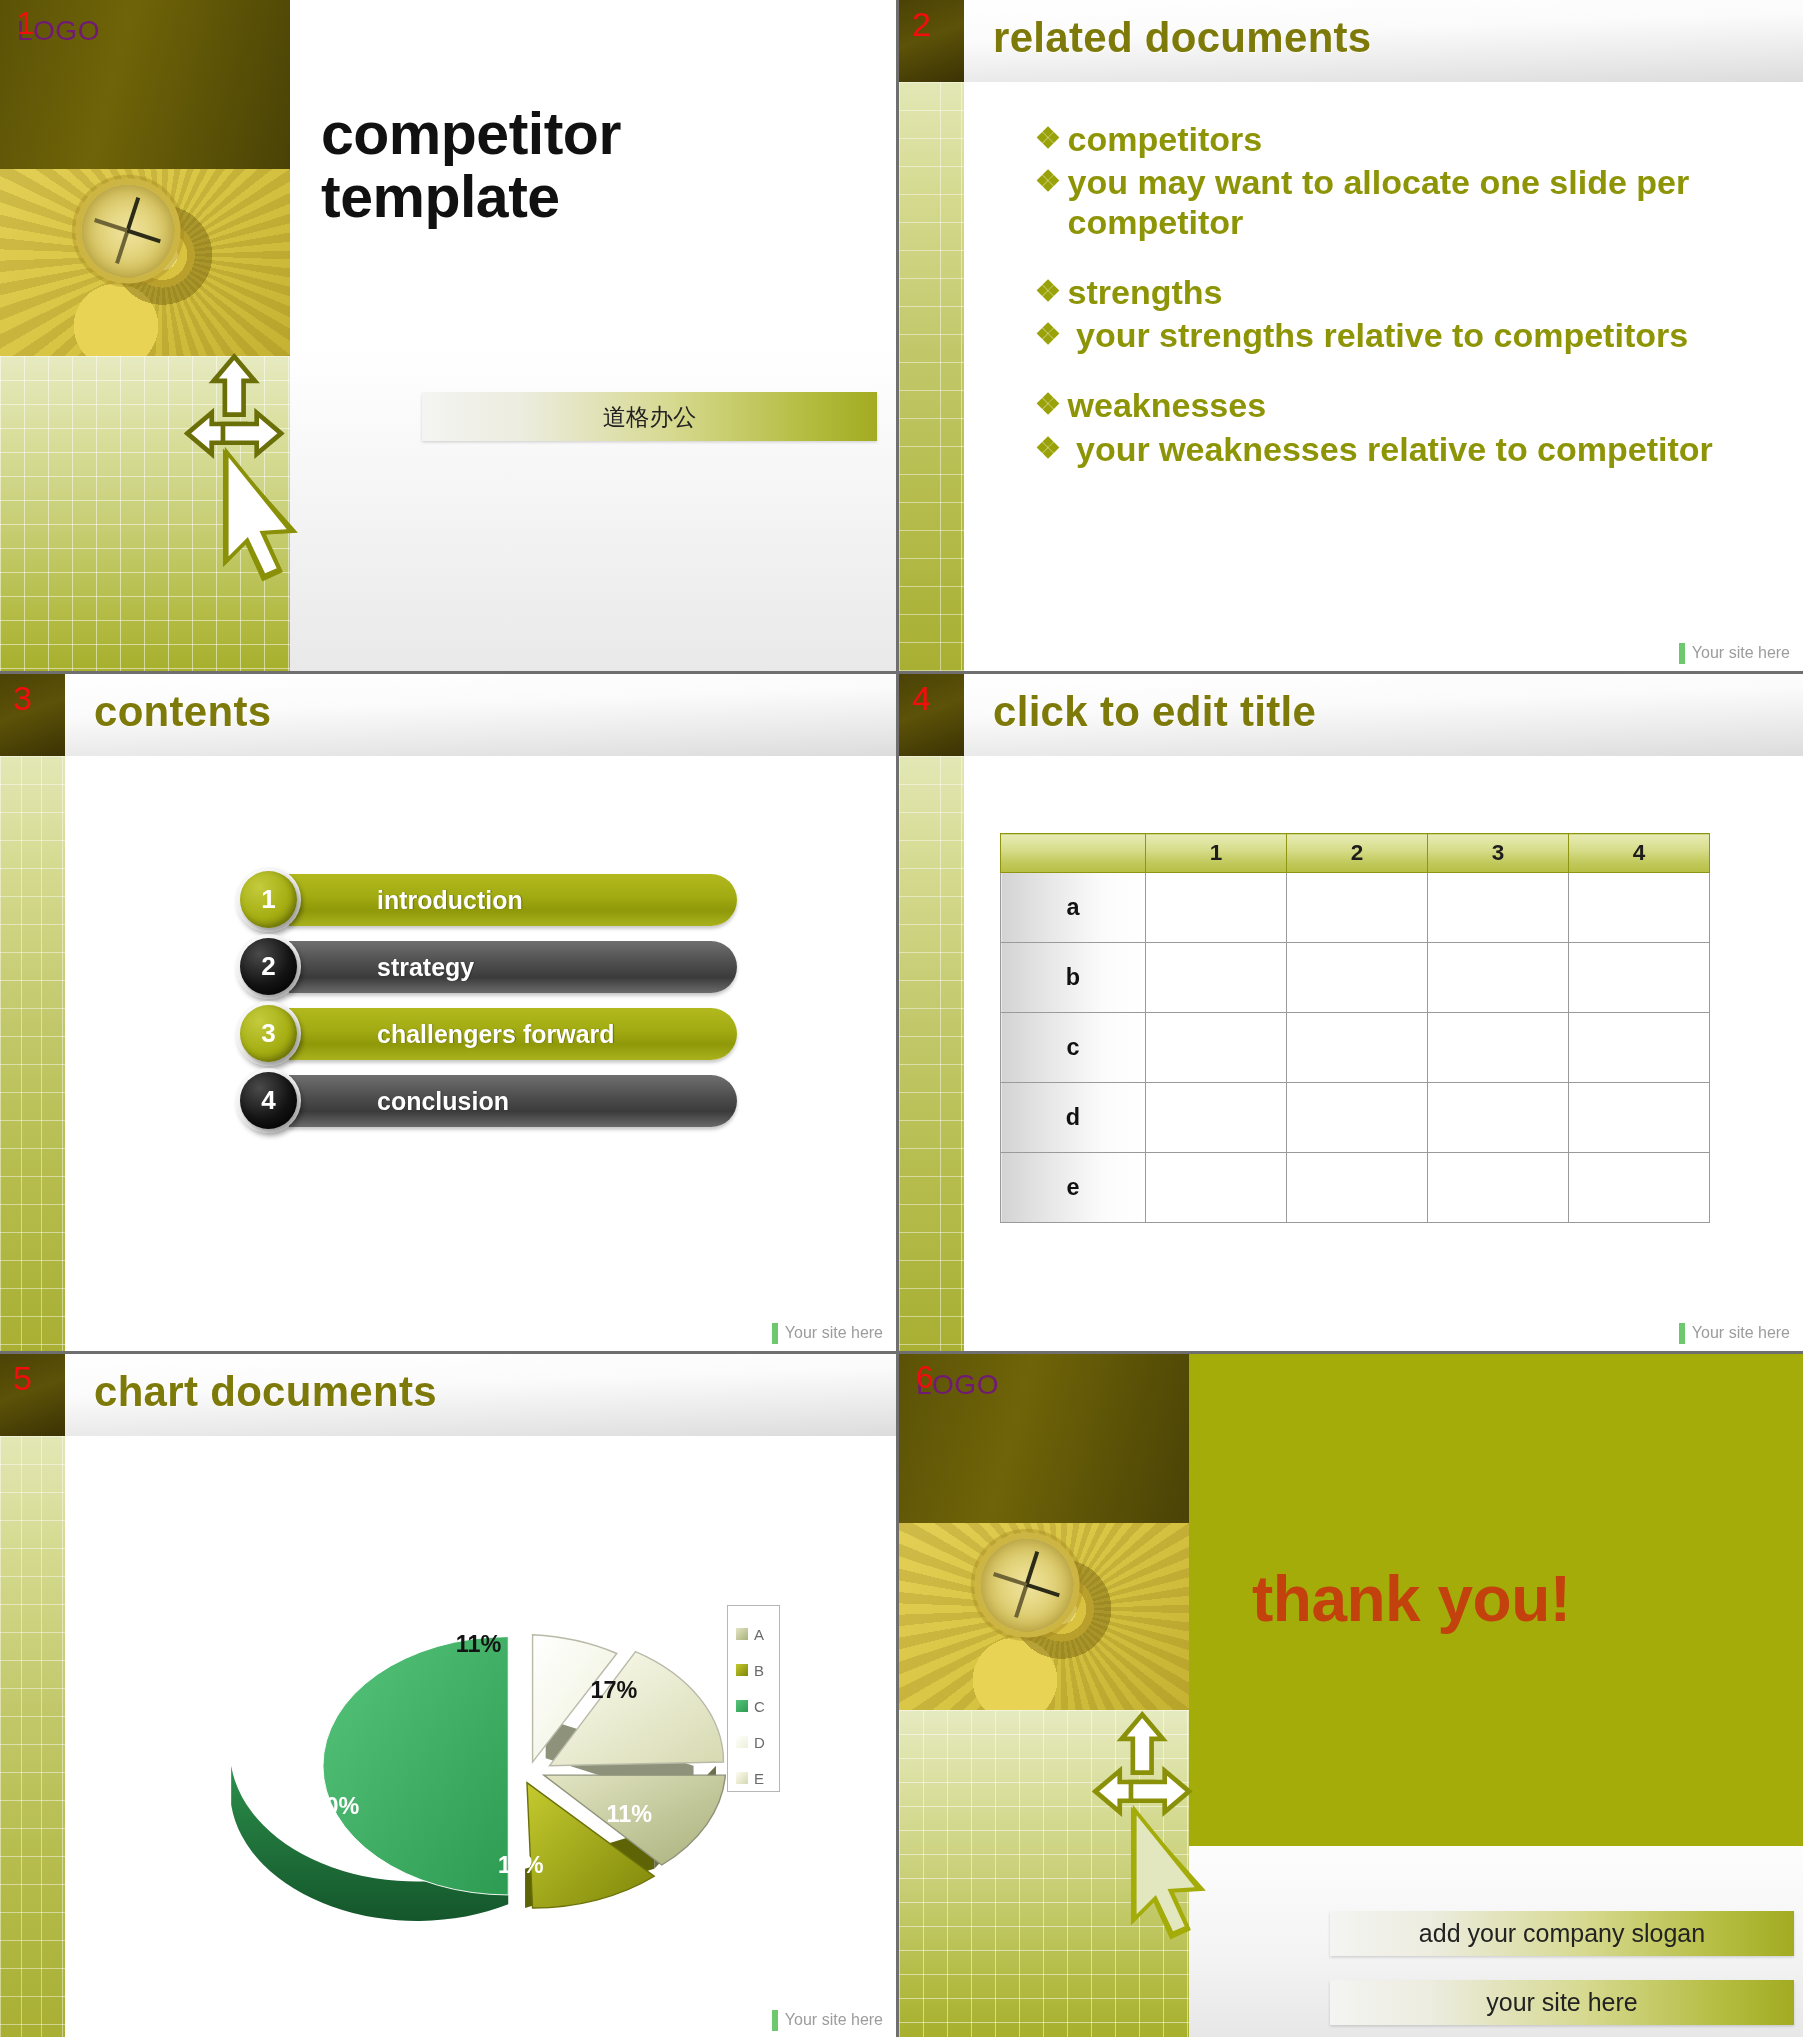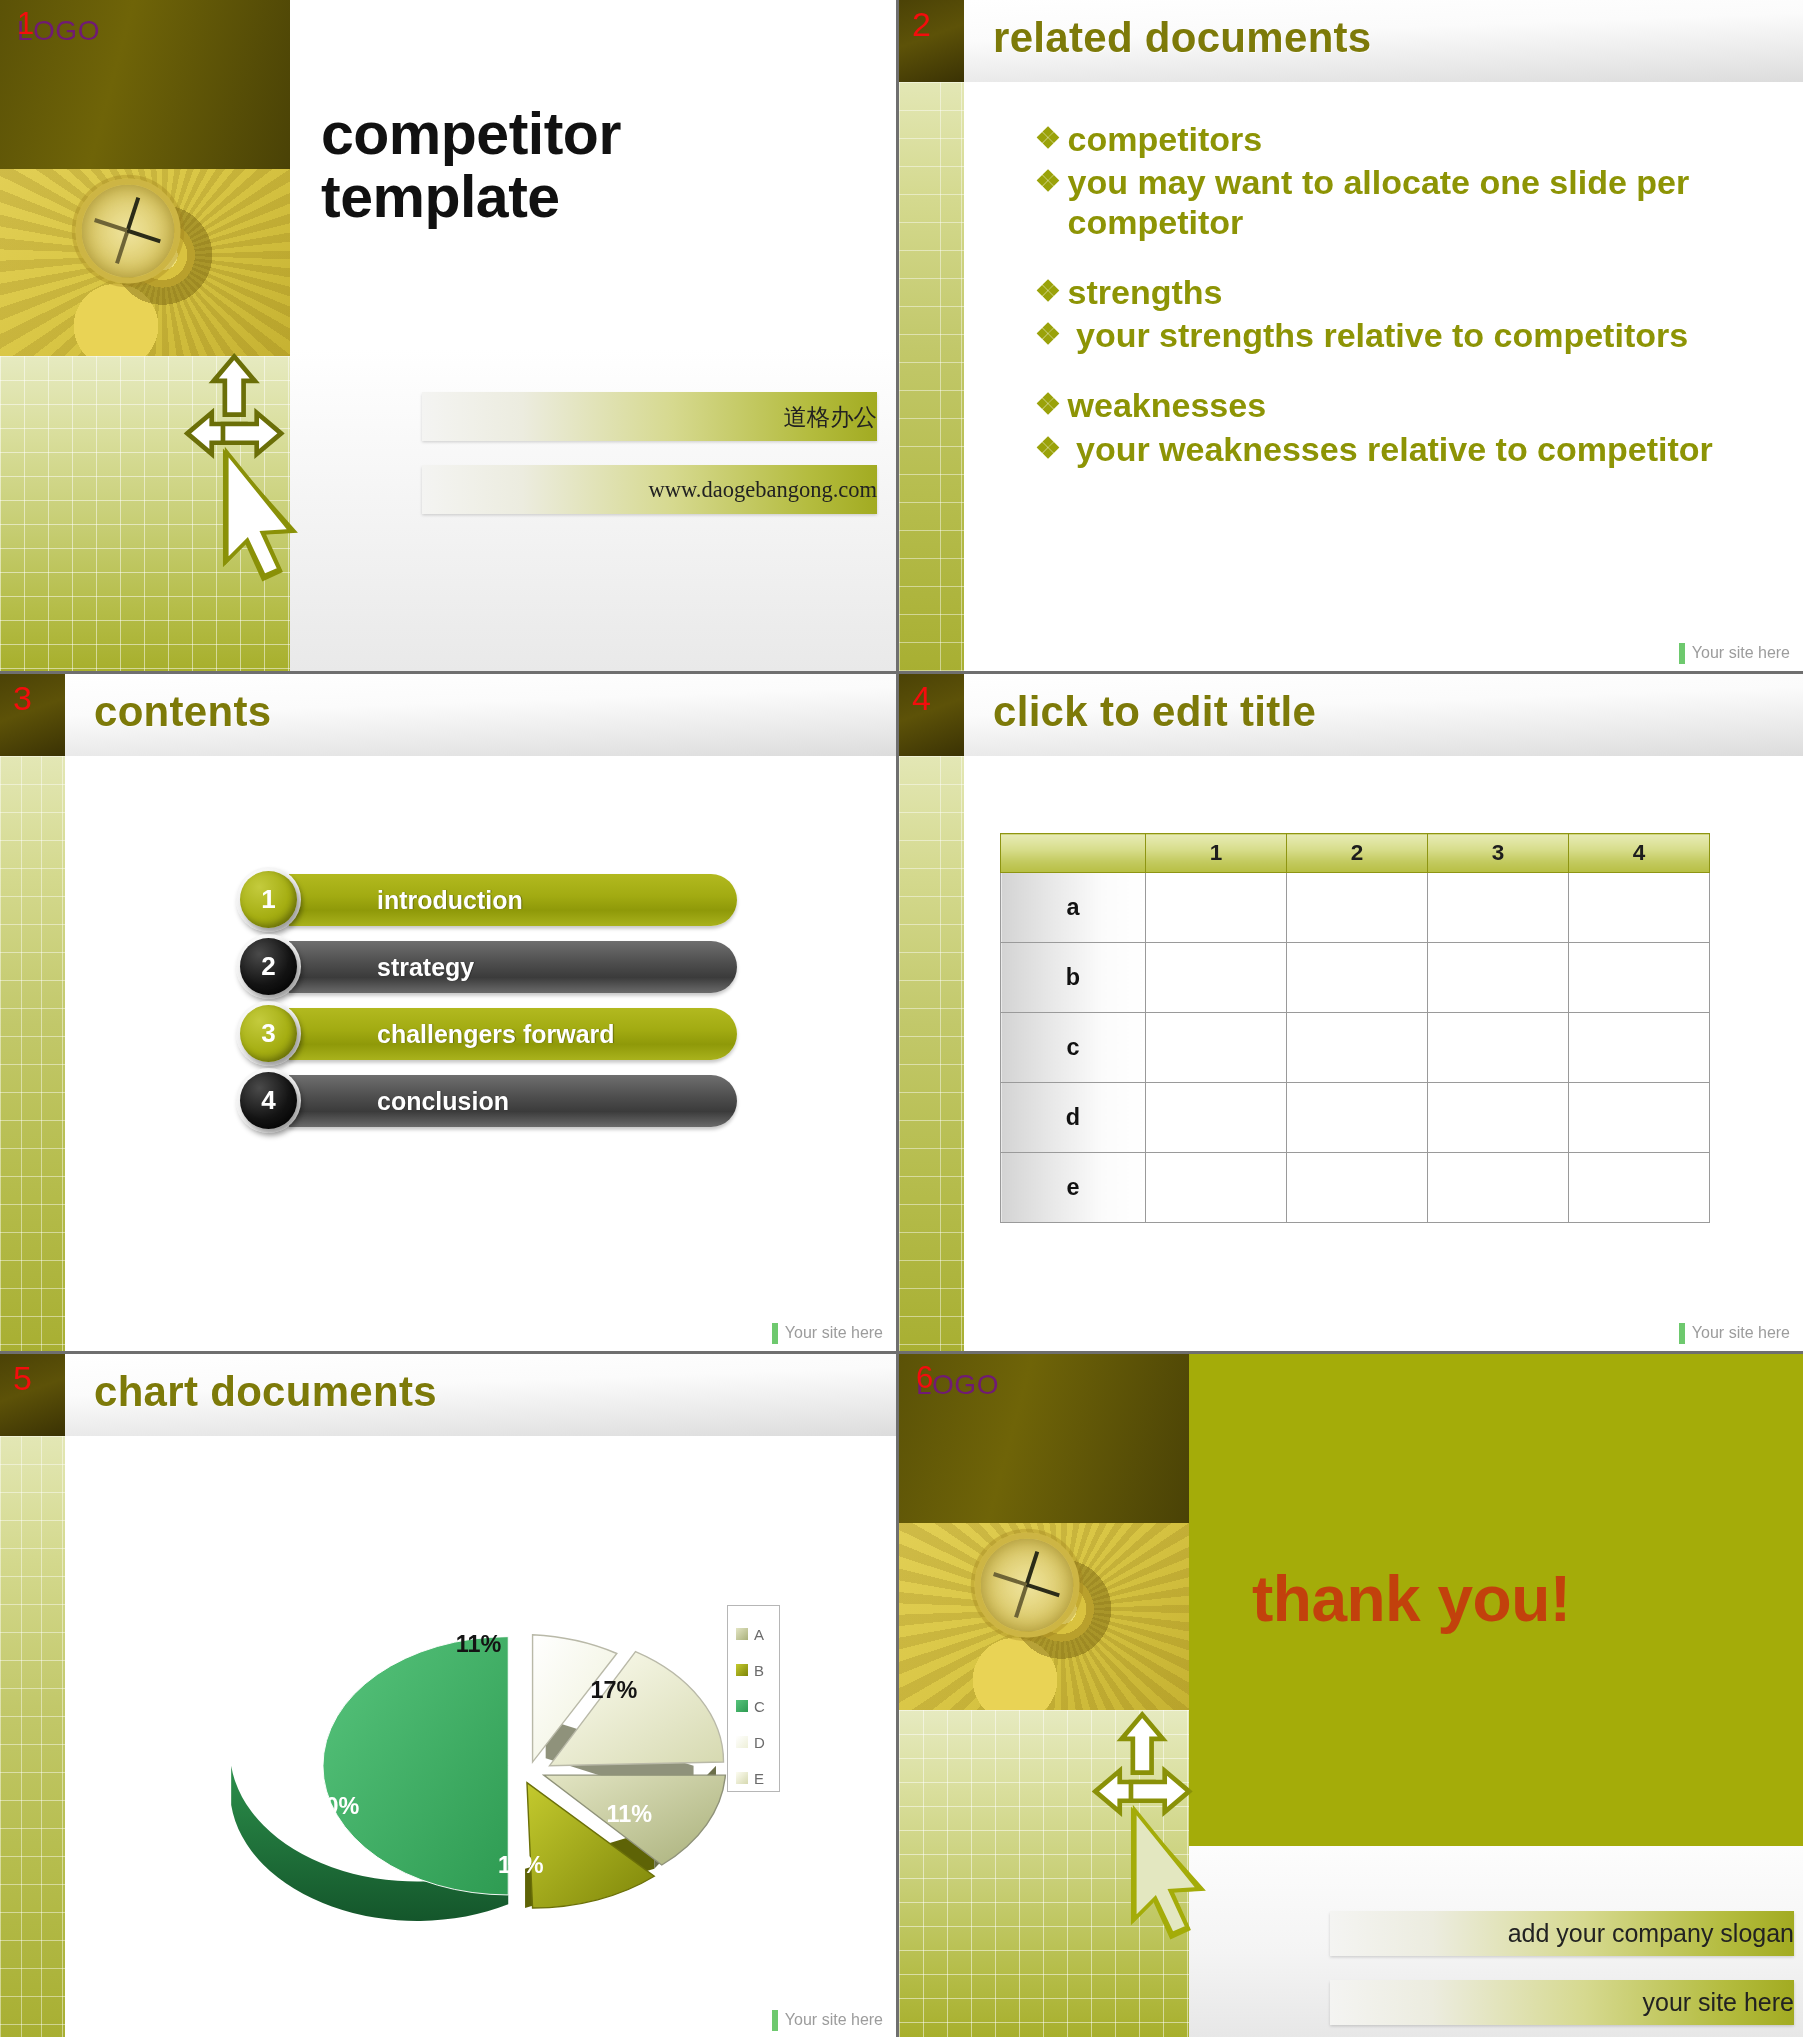--- a/index.html
+++ b/index.html
@@ -112,21 +112,21 @@
     letter-spacing:-0.5px;
   }
   .s1 .body {
     position:absolute; left:290px; top:0; right:0; bottom:0;
     background:linear-gradient(to bottom,#ffffff 0%, #ffffff 52%, #f6f6f6 72%, #e9e9e9 100%);
   }
   .pill {
     position:absolute; height:49px;
     background:linear-gradient(to right,#f4f4f2 0%, #ececdf 22%, #d6d98f 55%, #b4bc3f 85%, #a2ab21 100%);
     box-shadow:0 1.9px 2.8px rgba(0,0,0,.17);
-    display:flex; align-items:center; justify-content:flex-end;
+    display:flex; align-items:center; justify-content:center;
   }
   .pill span { font-size:22.5px; color:#222; font-family:"Liberation Serif", serif; }
   .pill.cn span { font-size:23.4px; font-family:"Liberation Sans", sans-serif; }
 
   
   .bullets { position:absolute; left:136px; top:120px; right:37px; }
   .bl {
     display:flex; gap:6.6px; align-items:flex-start;
     color:#8d9405; font-weight:bold; font-size:34px; line-height:1.17;
     margin-bottom:3.7px;
@@ -259,23 +259,20 @@
     <div class="logoOne">1</div>
     <div class="logoTxt">LOGO</div>
 
     <div class="bigtitle">
       <div>competitor</div>
       <div>template</div>
     </div>
 
     <div class="pill cn" style="left:422px; top:392px; width:455px;">
       <span>道格办公</span>
-    </div>
-    <div class="pill" style="left:422px; top:465px; width:455px;">
-      <span>www.daogebangong.com</span>
     </div>
   </div>
 
   <div class="slide s2">
     <div class="numbox">
       <span>2</span>
     </div>
     <div class="titlebar">
       <h1>related documents</h1>
     </div>

